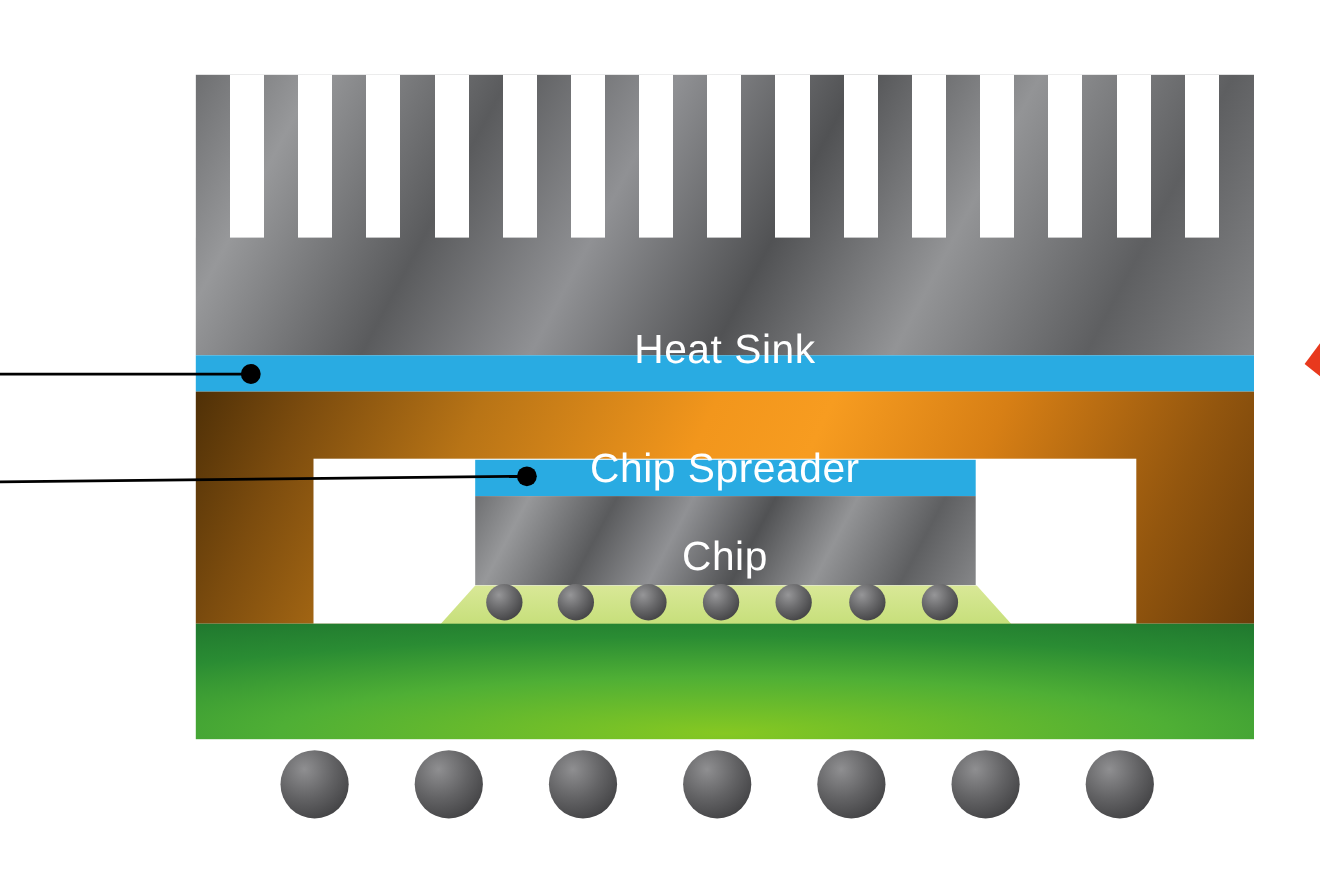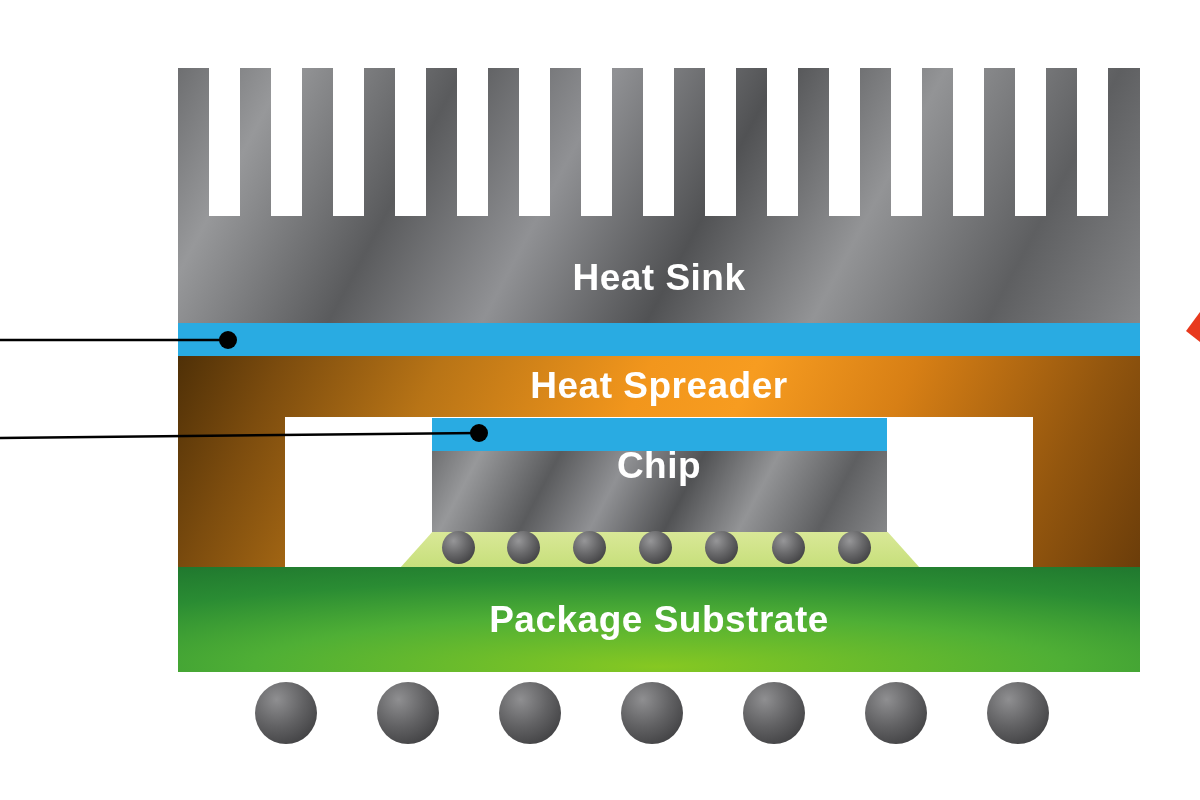--- a/index.html
+++ b/index.html
@@ -74,63 +74,63 @@
   .ball {
     width: 62px; height: 62px; border-radius: 50%;
     top: 682px; z-index: 2;
     background: radial-gradient(circle at 35% 28%,
       #8f8f91 0%, #626264 45%, #434345 80%, #353537 100%);
   }
 
   .layer-label {
     color: #ffffff;
     font-size: 37px;
-    font-weight: 700;
+    font-weight: 400;
     letter-spacing: 0.5px;
     white-space: nowrap;
     transform: translate(-50%, -50%);
     z-index: 6;
+    margin-top: 40px;
   }
 
   .overlay-svg {
     left: 0; top: 0; width: 1200px; height: 800px;
     z-index: 10; pointer-events: none;
   }
 </style>
 </head>
 <body>
 
 <div id="canvas">
 
   <div class="abs metal heat-sink"></div>
   <div class="abs fin-gaps"></div>
   <div class="abs layer-label" style="left:659px; top:278px;">Heat Sink</div>
 
   <div class="abs tim tim-top"></div>
 
   <div class="abs heat-spreader"></div>
-  <div class="abs layer-label" style="left:659px; top:386px;">Heat Spreader</div>
+  <div class="abs layer-label" style="left:659px; top:386px;">Chip Spreader</div>
   <div class="abs cavity"></div>
 
   <div class="abs tim tim-bottom"></div>
 
   <div class="abs metal chip"></div>
   <div class="abs layer-label" style="left:659px; top:466px;">Chip</div>
 
   <div class="abs underfill"></div>
   <div class="abs bump" style="left:442px;"></div>
   <div class="abs bump" style="left:507px;"></div>
   <div class="abs bump" style="left:573px;"></div>
   <div class="abs bump" style="left:639px;"></div>
   <div class="abs bump" style="left:705px;"></div>
   <div class="abs bump" style="left:772px;"></div>
   <div class="abs bump" style="left:838px;"></div>
 
   <div class="abs substrate"></div>
-  <div class="abs layer-label" style="left:659px; top:620px;">Package Substrate</div>
 
   <div class="abs ball" style="left:255px;"></div>
   <div class="abs ball" style="left:377px;"></div>
   <div class="abs ball" style="left:499px;"></div>
   <div class="abs ball" style="left:621px;"></div>
   <div class="abs ball" style="left:743px;"></div>
   <div class="abs ball" style="left:865px;"></div>
   <div class="abs ball" style="left:987px;"></div>
 
   <svg class="abs overlay-svg" viewBox="0 0 1200 800">

